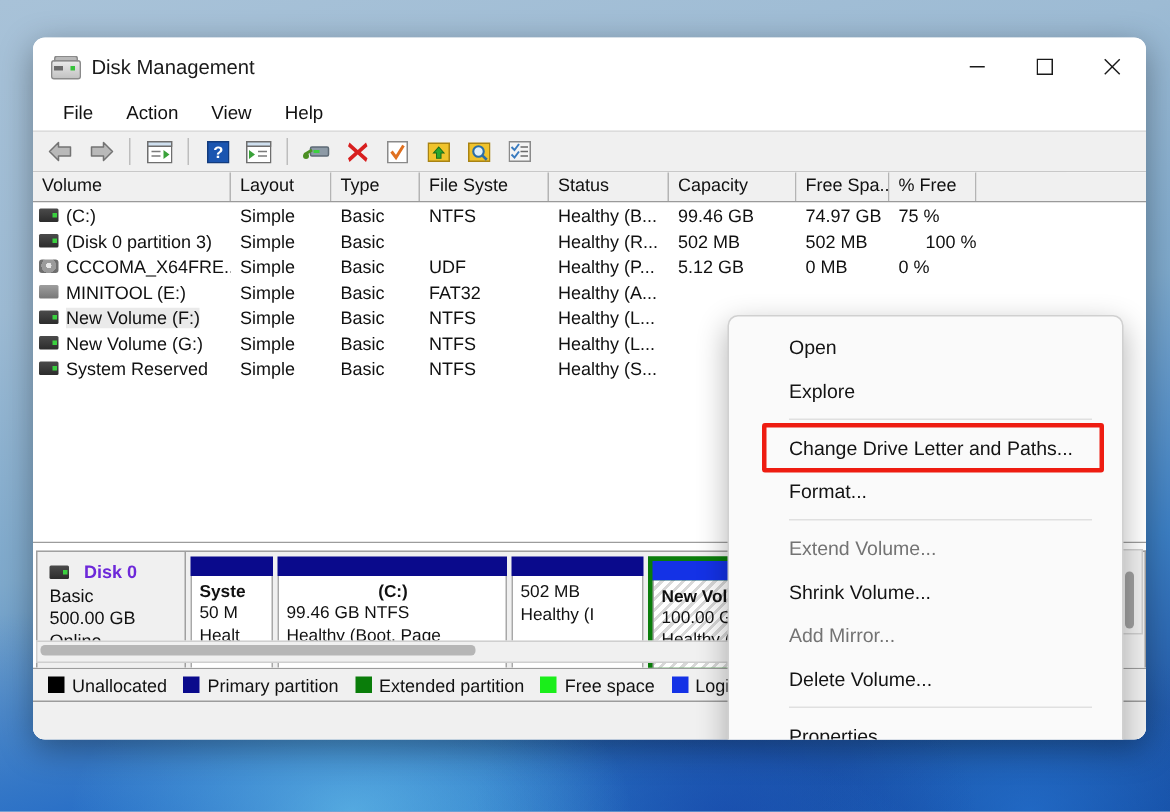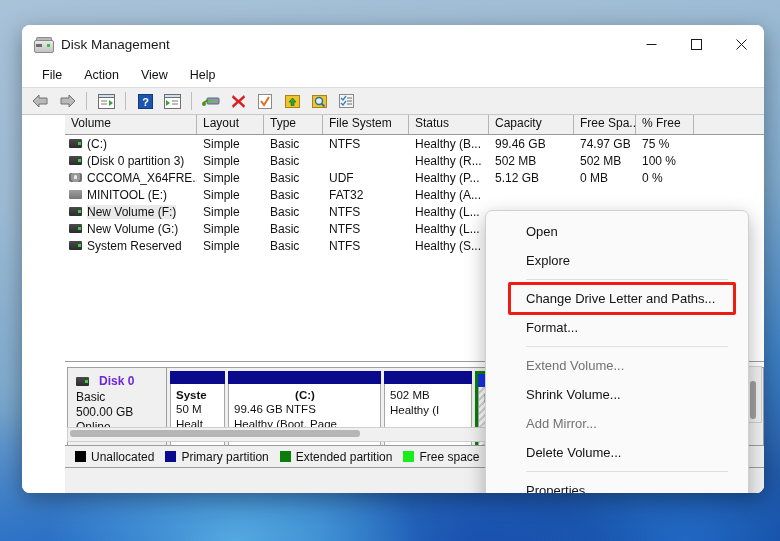--- a/index.html
+++ b/index.html
@@ -47,21 +47,21 @@
   .wbtn svg{display:block;}
   
   .menubar{height:24px;display:flex;align-items:center;padding-left:10px;gap:2px;background:#fff;flex:0 0 auto;}
   .menuitem{font-size:12.5px;color:#111;padding:2px 10px;border-radius:3px;}
   
   .toolbar{height:26px;background:#f0f0f0;border-top:1px solid #dcdcdc;border-bottom:1px solid #c8c8c8;
            display:flex;align-items:center;padding-left:6px;gap:3px;flex:0 0 auto;}
   .tbtn{width:24px;height:22px;display:flex;align-items:center;justify-content:center;border-radius:2px;}
   .tsep{width:1px;height:18px;background:#bdbdbd;margin:0 4px;}
   
-  .content{flex:1 1 auto;display:flex;flex-direction:column;background:#fff;min-height:0;padding-left:43px;}
+  .content{flex:1 1 auto;display:flex;flex-direction:column;background:#fff;min-height:0;}
   
   .listpane{height:246px;flex:0 0 auto;display:flex;flex-direction:column;background:#fff;border-bottom:1px solid #9c9c9c;position:relative;}
   .hdrrow{display:flex;height:19px;background:#f0f0f0;flex:0 0 auto;border-bottom:1px solid #9a9a9a;}
   .hcell{font-size:12px;color:#111;padding:1px 0 0 6px;border-right:1px solid #b4b4b4;
          box-sizing:border-box;white-space:nowrap;overflow:hidden;background:#f0f0f0;}
   .hcell:last-child{border-right:none;}
   .rows{flex:1 1 auto;overflow:hidden;background:#fff;}
   .row{display:flex;height:17px;align-items:center;}
   .row.sel .cell:first-child span.vol{background:#eaeaea;}
   .cell{font-size:12px;color:#111;padding-left:6px;box-sizing:border-box;white-space:nowrap;overflow:hidden;}
@@ -247,21 +247,21 @@
     </div>
   </div>
 
   <div class="content">
 
     <div class="listpane">
       <div class="hdrrow" id="list-header">
           <div class="hcell" style="width: 132px;">Volume</div>
           <div class="hcell" style="width: 67px;">Layout</div>
           <div class="hcell" style="width: 59px;">Type</div>
-          <div class="hcell" style="width: 86px;">File System</div>
+          <div class="hcell" style="width: 86px;">File Syste</div>
           <div class="hcell" style="width: 80px;">Status</div>
           <div class="hcell" style="width: 85px;">Capacity</div>
           <div class="hcell" style="width: 62px;">Free Spa...</div>
           <div class="hcell" style="width: 58px;">% Free</div>
           <div class="hcell" style="width: 60px;"></div>
         </div>
       <div class="rows" id="list-rows">
           <div class="row">
             <div class="cell volcell" style="width: 132px;">
               <span class="vicon">
@@ -286,21 +286,21 @@
                 <span class="g"></span>
               </span>
               <span class="vol">(Disk 0 partition 3)</span>
             </div>
             <div class="cell" style="width: 67px;">Simple</div>
             <div class="cell" style="width: 59px;">Basic</div>
             <div class="cell" style="width: 86px;"></div>
             <div class="cell" style="width: 80px;">Healthy (R...</div>
             <div class="cell" style="width: 85px;">502 MB</div>
             <div class="cell" style="width: 62px;">502 MB</div>
-            <div class="cell" style="width: 58px;">100 %</div>
+            <div class="cell" style="width: 58px; text-align: right;">100 %</div>
             <div class="cell" style="width: 60px;"></div>
           </div>
           <div class="row">
             <div class="cell volcell" style="width: 132px;">
               <span class="vicon cd">
                 <span class="b"></span>
               </span>
               <span class="vol">CCCOMA_X64FRE...</span>
             </div>
             <div class="cell" style="width: 67px;">Simple</div>

